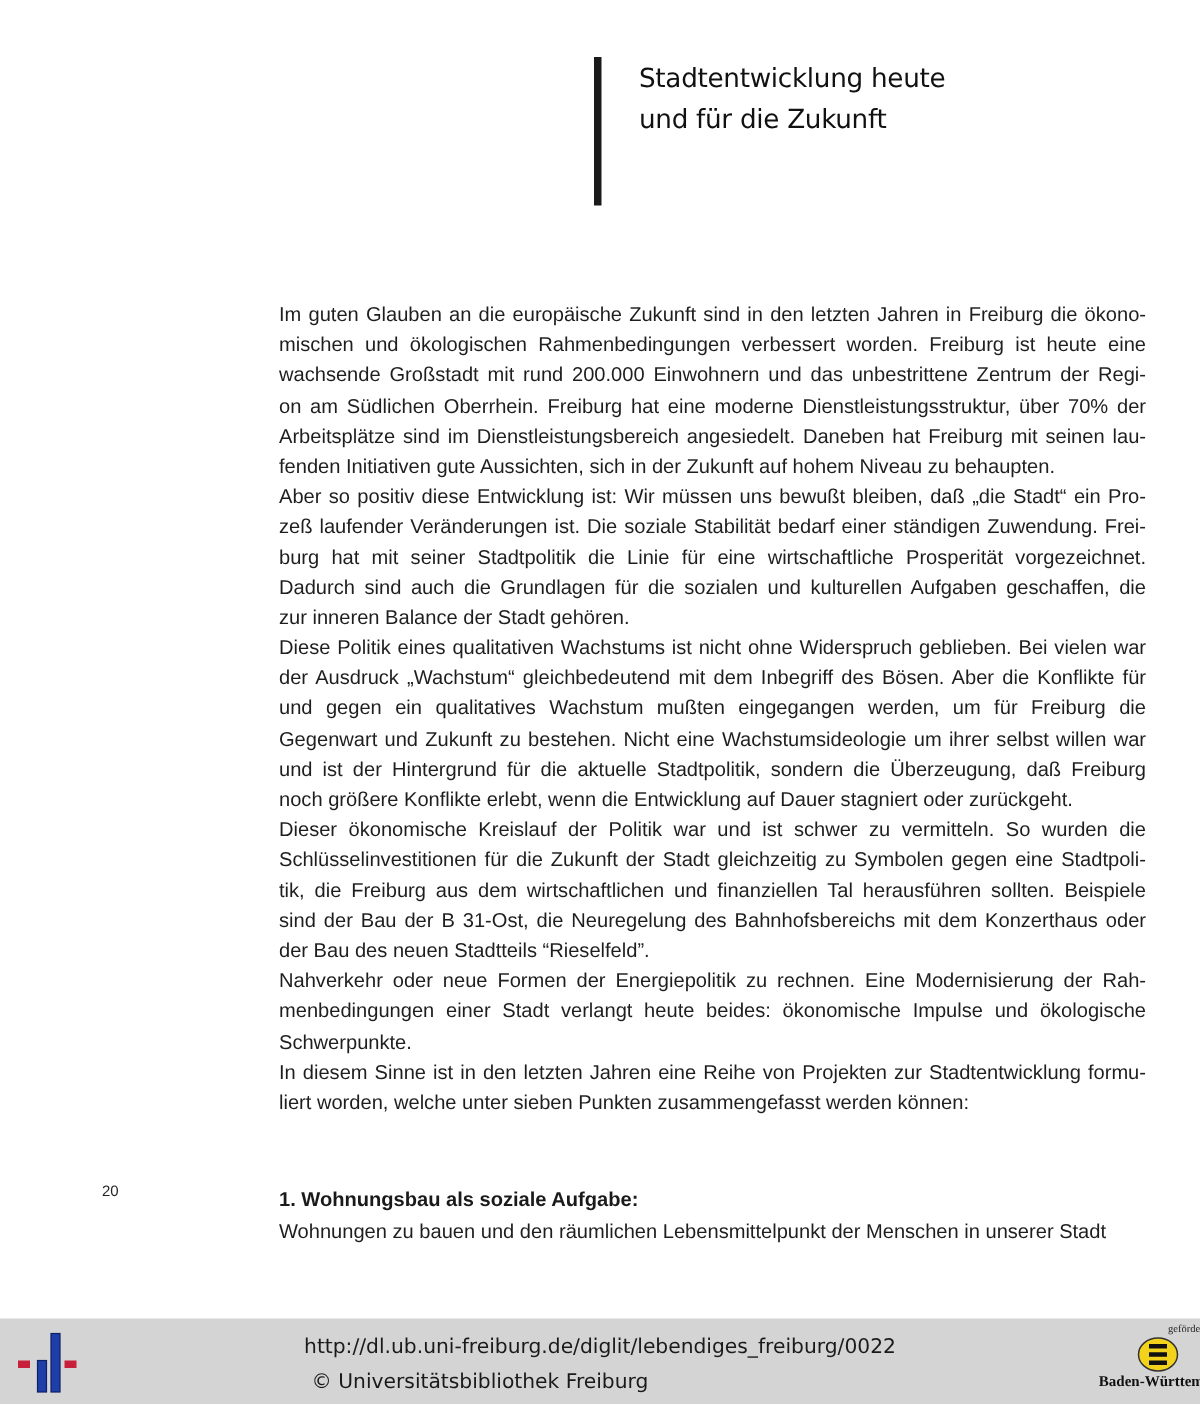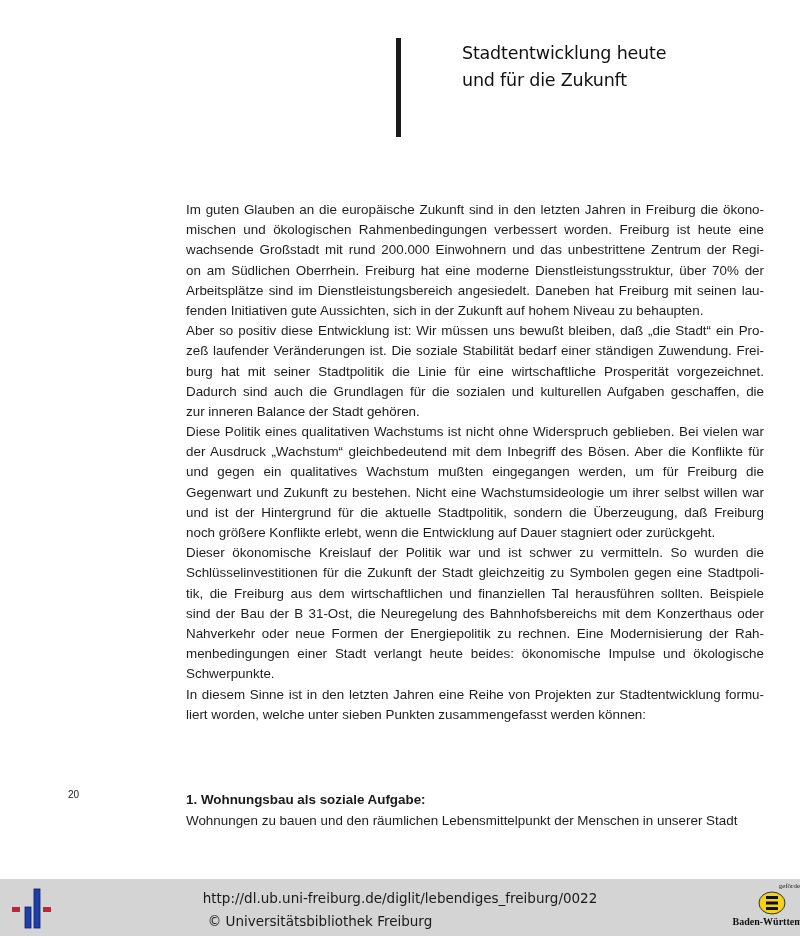--- a/index.html
+++ b/index.html
@@ -10,21 +10,21 @@
     }
     .title-bar {
       position: absolute; left: 396px; top: 38px; width: 5px; height: 99px;
       background: #1a1a1a;
     }
     .title {
       position: absolute; left: 426px; top: 40px;
       font-family: "DejaVu Sans", sans-serif; font-size: 17.5px; line-height: 27px;
       color: #111; font-weight: normal; letter-spacing: -0.2px;
     }
-    .title div { white-space: nowrap; margin-left: 36px; }
+    .title div { white-space: nowrap; }
     .body-text {
       position: absolute; left: 186px; top: 200px; width: 578px;
       font-family: "Liberation Sans", sans-serif; font-size: 13.4px; line-height: 20.2px;
       color: #1e1e1e;
     }
     .line { white-space: nowrap; height: 20.2px; }
     .line.j { text-align: justify; text-align-last: justify; white-space: normal; overflow: hidden; }
     .page-number {
       position: absolute; left: 68px; top: 789px;
       font-family: "Liberation Sans", sans-serif; font-size: 10px; color: #222;
@@ -79,20 +79,21 @@
     <div class="line j">Diese Politik eines qualitativen Wachstums ist nicht ohne Widerspruch geblieben. Bei vielen war</div>
     <div class="line j">der Ausdruck „Wachstum“ gleichbedeutend mit dem Inbegriff des Bösen. Aber die Konflikte für</div>
     <div class="line j">und gegen ein qualitatives Wachstum mußten eingegangen werden, um für Freiburg die</div>
     <div class="line j">Gegenwart und Zukunft zu bestehen. Nicht eine Wachstumsideologie um ihrer selbst willen war</div>
     <div class="line j">und ist  der Hintergrund für die aktuelle Stadtpolitik, sondern die Überzeugung, daß Freiburg</div>
     <div class="line">noch größere Konflikte erlebt, wenn die Entwicklung auf Dauer  stagniert oder zurückgeht.</div>
     <div class="line j">Dieser ökonomische Kreislauf der Politik war und ist schwer zu vermitteln. So wurden die</div>
     <div class="line j">Schlüsselinvestitionen für die Zukunft der Stadt gleichzeitig zu Symbolen gegen eine Stadtpoli-</div>
     <div class="line j">tik, die Freiburg aus dem wirtschaftlichen und finanziellen Tal herausführen sollten. Beispiele</div>
     <div class="line j">sind der Bau der B 31-Ost, die Neuregelung des Bahnhofsbereichs mit dem Konzerthaus oder</div>
+    <div class="line">der Bau des neuen Stadtteils “Rieselfeld”.</div>
     <div class="line j">Nahverkehr oder neue Formen der Energiepolitik zu rechnen. Eine Modernisierung der Rah-</div>
     <div class="line j">menbedingungen einer Stadt verlangt heute beides: ökonomische Impulse und ökologische</div>
     <div class="line">Schwerpunkte.</div>
     <div class="line j">In diesem Sinne ist in den letzten Jahren eine Reihe von Projekten zur Stadtentwicklung formu-</div>
     <div class="line">liert worden, welche unter sieben Punkten zusammengefasst werden können:</div>
   </div>
 
 <div class="page-number">20</div>
 <div class="section-heading">1. Wohnungsbau als soziale Aufgabe:</div>
 <div class="section-line">Wohnungen zu bauen und den räumlichen Lebensmittelpunkt der Menschen in unserer Stadt</div>

